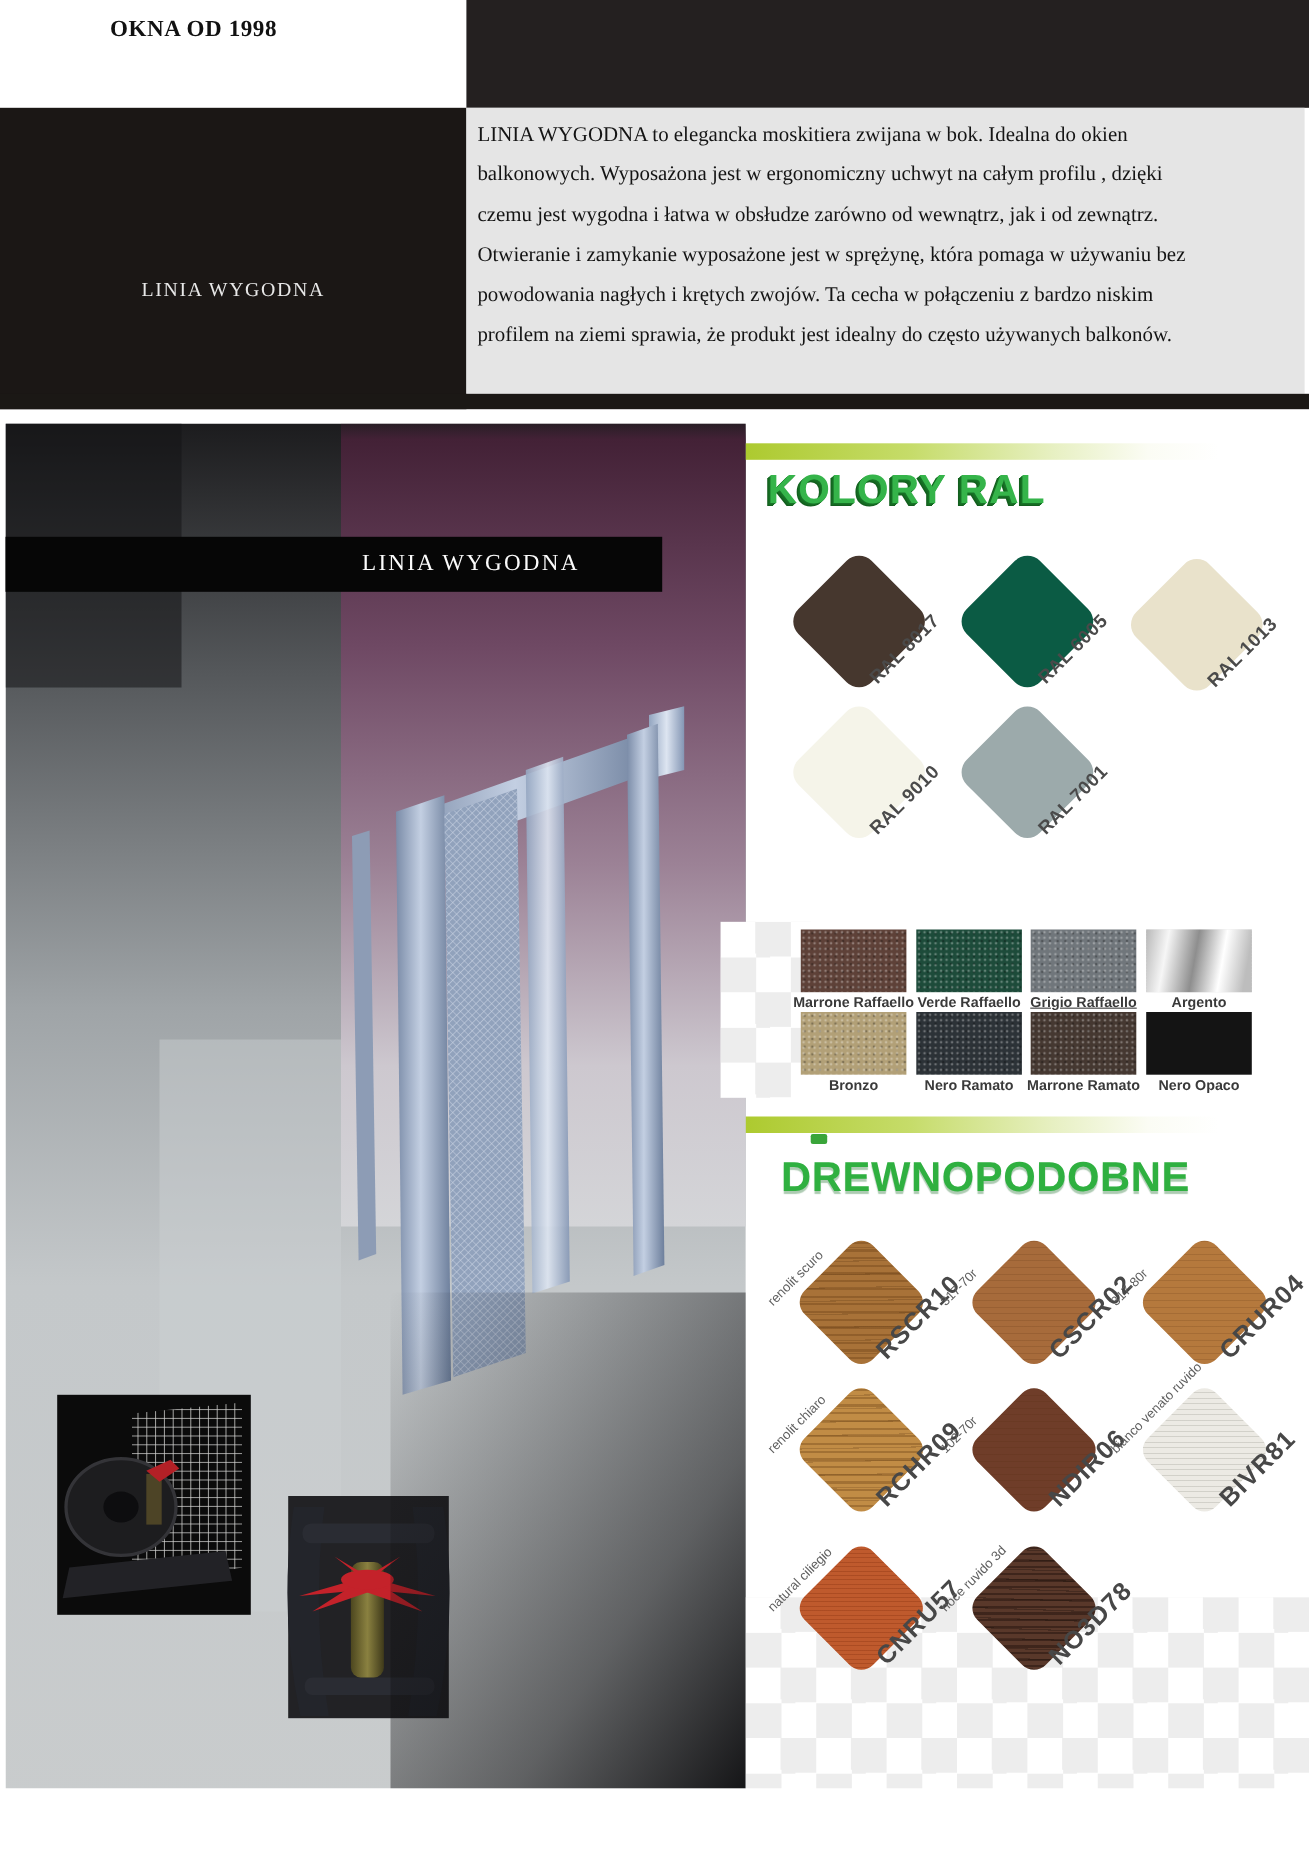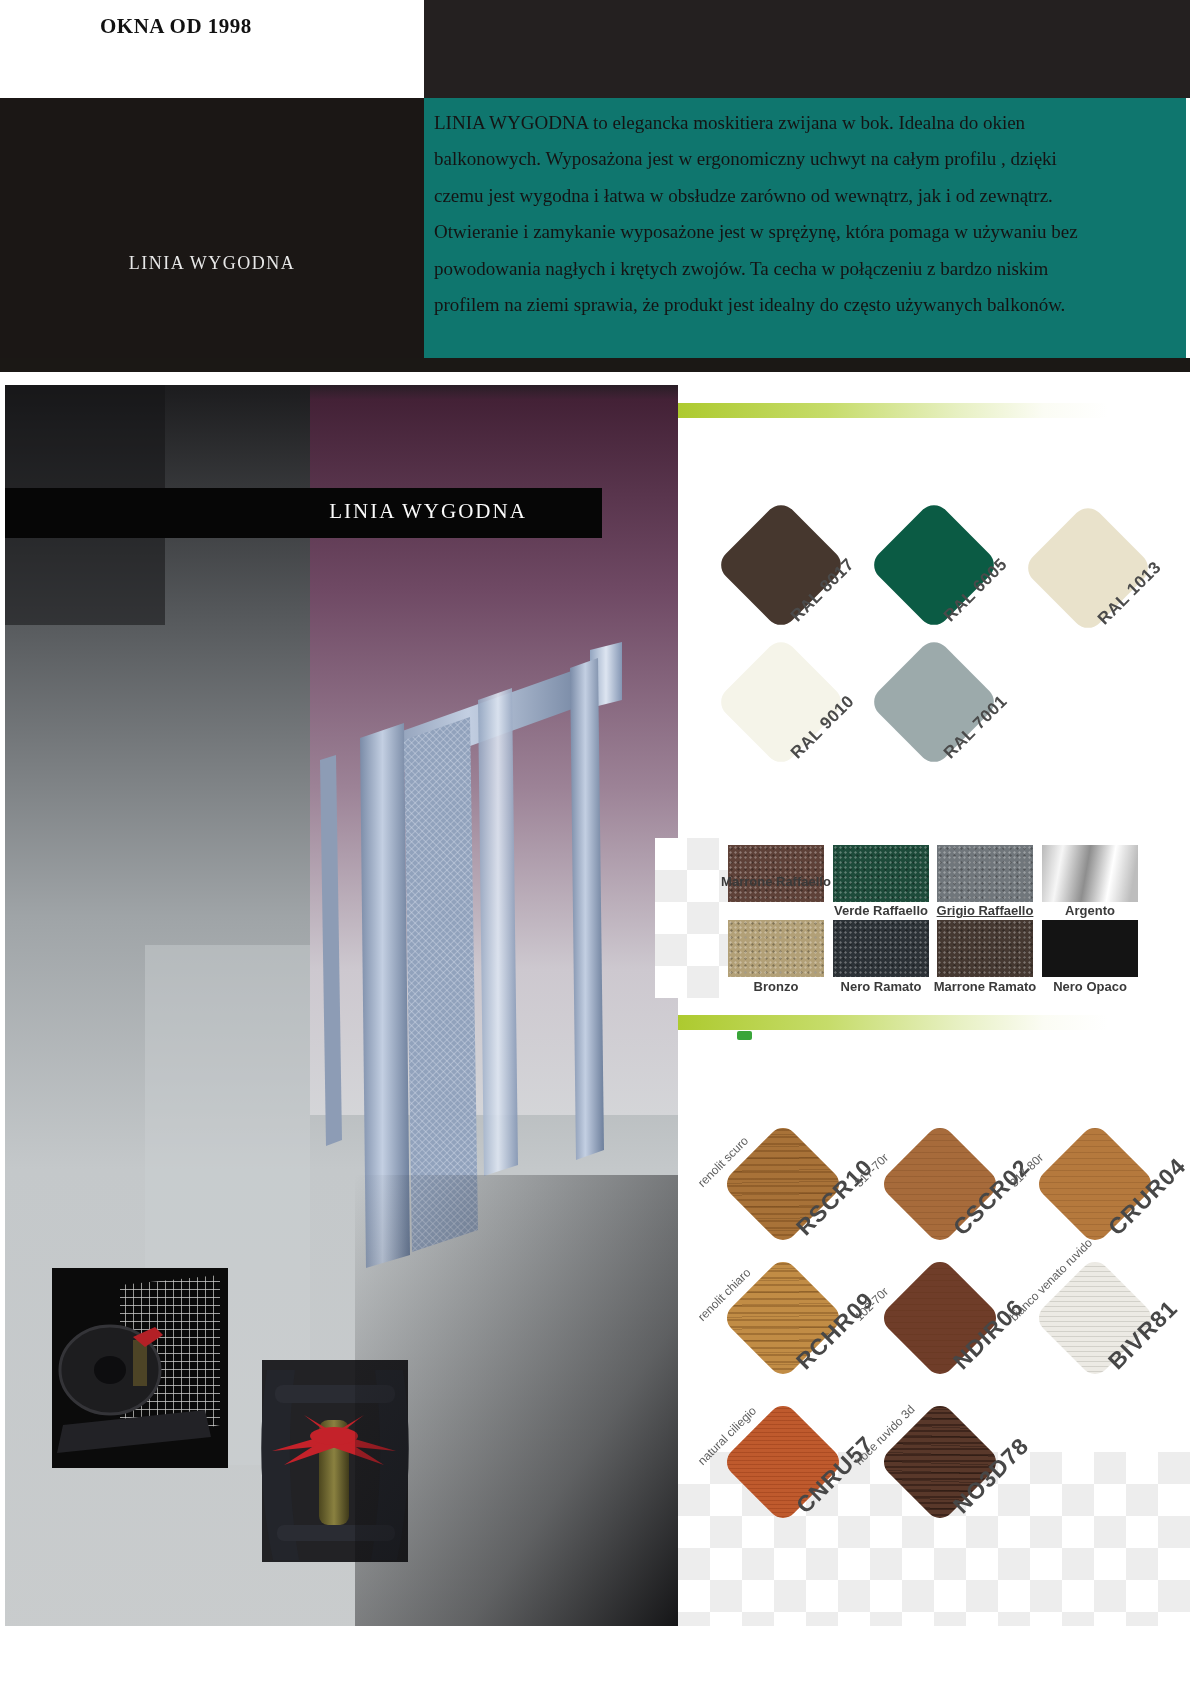--- a/index.html
+++ b/index.html
@@ -9,21 +9,21 @@
   
   .brand{position:absolute;left:100px;top:14px;font-size:21px;font-weight:bold;color:#111;
          letter-spacing:.5px;}
   .topband{position:absolute;left:424px;top:0;width:766px;height:98px;background:#242020;}
   .headerbox{position:absolute;left:0;top:98px;width:424px;height:274px;background:#1b1715;color:#f4f4f4;}
   .headerbox .title{position:absolute;left:0;top:38px;width:100%;text-align:center;
          font-size:36px;font-weight:bold;letter-spacing:1px;}
   .headerbox .subtitle{position:absolute;left:0;top:155px;width:100%;text-align:center;
          font-size:18px;letter-spacing:1.5px;color:#e8e8e8;}
   .blackstrip{position:absolute;left:0;top:358px;width:1190px;height:14px;background:#1b1815;}
-  .descbox{position:absolute;left:424px;top:98px;width:762px;height:260px;background:#0f766e;
+  .descbox{position:absolute;left:424px;top:98px;width:762px;height:260px;background:#e5e5e5;
          color:#141414;font-size:19px;line-height:36.4px;padding:0;}
   .descbox p{margin:0;padding:7px 96px 0 10px;}
 
   
   .photo{position:absolute;left:5px;top:385px;width:673px;height:1265px;}
   .photo-banner{position:absolute;left:5px;top:488px;width:597px;height:50px;background:#060606;}
   .photo-banner span{position:absolute;left:250px;top:11px;width:346px;text-align:center;
          color:#fbfbfb;font-size:21px;letter-spacing:2px;}
 
   
@@ -73,21 +73,21 @@
   
   .sq{position:absolute;width:96px;height:57px;}
   .sq.speckle{background-image:radial-gradient(rgba(255,255,255,.30) .8px,transparent 1.5px),
       radial-gradient(rgba(0,0,0,.28) .8px,transparent 1.5px);background-size:5px 5px,7px 7px;}
   .sq.argento{background-image:linear-gradient(100deg,#b9b9b9,#f6f6f6 20%,#8e8e8e 46%,#ffffff 70%,#bdbdbd 92%),
       repeating-linear-gradient(to bottom,rgba(255,255,255,.35) 0 1px,rgba(0,0,0,.08) 1px 3px);}
   .slabel{position:absolute;width:110px;text-align:center;font-family:"Liberation Sans",sans-serif;
       font-weight:bold;font-size:13px;color:#3a3a3a;}
   .s0{left:728px;top:845px;} .s1{left:833px;top:845px;} .s2{left:937px;top:845px;} .s3{left:1042px;top:845px;}
   .s4{left:728px;top:920px;} .s5{left:833px;top:920px;} .s6{left:937px;top:920px;} .s7{left:1042px;top:920px;}
-  .sl0{left:721px;top:874px;} .sl1{left:826px;top:903px;} .sl2{left:930px;top:903px;text-decoration:underline;} .sl3{left:1035px;top:903px;}
+  .sl0{left:721px;top:903px;} .sl1{left:826px;top:903px;} .sl2{left:930px;top:903px;text-decoration:underline;} .sl3{left:1035px;top:903px;}
   .sl4{left:721px;top:979px;} .sl5{left:826px;top:979px;} .sl6{left:930px;top:979px;} .sl7{left:1035px;top:979px;}
 
   
   .w0{left:739px;top:1140px;} .w1{left:896px;top:1140px;} .w2{left:1051px;top:1140px;}
   .w3{left:739px;top:1274px;} .w4{left:896px;top:1274px;} .w5{left:1051px;top:1274px;}
   .w6{left:739px;top:1418px;} .w7{left:896px;top:1418px;}
   .wl0{left:791px;top:1222px;} .wl1{left:948px;top:1222px;} .wl2{left:1103px;top:1222px;}
   .wl3{left:791px;top:1356px;} .wl4{left:948px;top:1356px;} .wl5{left:1103px;top:1356px;}
   .wl6{left:791px;top:1500px;} .wl7{left:948px;top:1500px;}
   .wn0{left:695px;top:1180px;} .wn1{left:852px;top:1180px;} .wn2{left:1007px;top:1180px;}
@@ -209,20 +209,21 @@
   </svg>
 
   <div class="photo-banner">
     <span>LINIA WYGODNA</span>
   </div>
 
   <div class="checker chk-a"></div>
   <div class="checker chk-b"></div>
 
   <div class="greenbar bar1"></div>
+  <div class="title3d t-ral">KOLORY RAL</div>
 
   <div class="diamond d-ral r0" style="background-color: rgb(70, 55, 46);"></div>
   <div class="diamond d-ral r1" style="background-color: rgb(11, 91, 68);"></div>
   <div class="diamond d-ral r2" style="background-color: rgb(233, 226, 203);"></div>
   <div class="diamond d-ral r3" style="background-color: rgb(245, 244, 233);"></div>
   <div class="diamond d-ral r4" style="background-color: rgb(156, 170, 171);"></div>
   <span class="dlabel ral rl0">RAL 8017</span>
   <span class="dlabel ral rl1">RAL 6005</span>
   <span class="dlabel ral rl2">RAL 1013</span>
   <span class="dlabel ral rl3">RAL 9010</span>
@@ -240,20 +241,21 @@
   <span class="slabel sl1">Verde Raffaello</span>
   <span class="slabel sl2">Grigio Raffaello</span>
   <span class="slabel sl3">Argento</span>
   <span class="slabel sl4">Bronzo</span>
   <span class="slabel sl5">Nero Ramato</span>
   <span class="slabel sl6">Marrone Ramato</span>
   <span class="slabel sl7">Nero Opaco</span>
 
   <div class="greenbar bar2"></div>
   <div class="greendot"></div>
+  <div class="t-wood">DREWNOPODOBNE</div>
 
   <div class="diamond d-wood w0" style="background-color: rgb(168, 114, 56);">
       <i class="grain grain-oak"></i>
     </div>
   <div class="diamond d-wood w1" style="background-color: rgb(167, 107, 59);">
       <i class="grain grain-smooth"></i>
     </div>
   <div class="diamond d-wood w2" style="background-color: rgb(181, 121, 61);">
       <i class="grain grain-smooth"></i>
     </div>

